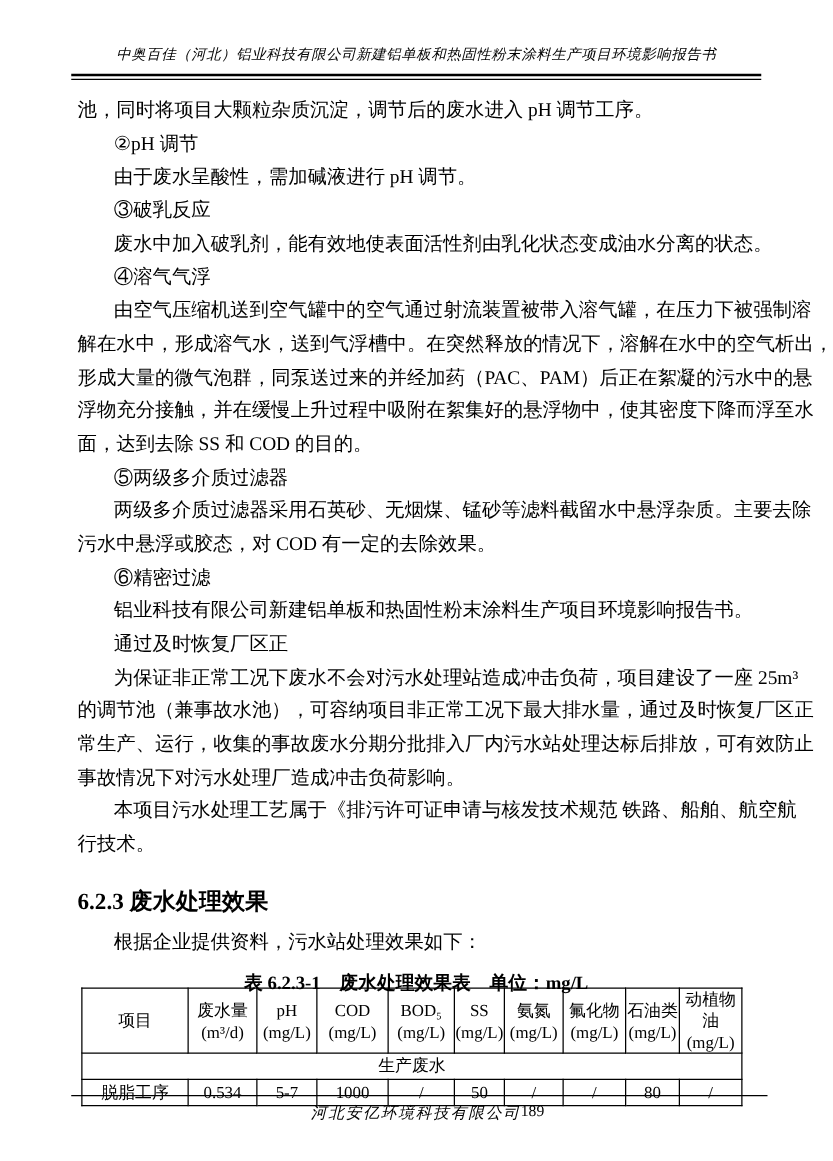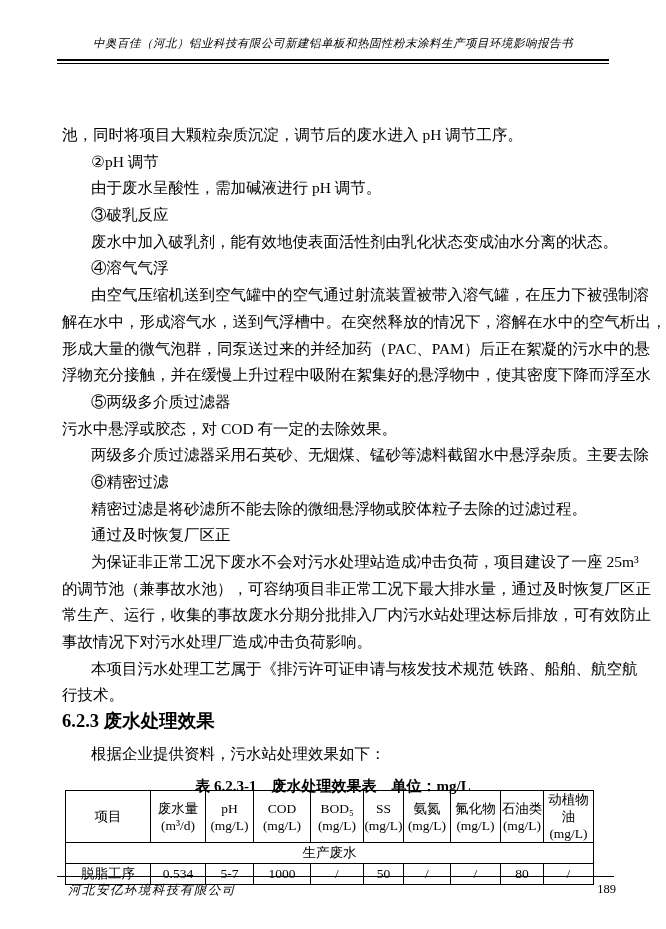--- a/index.html
+++ b/index.html
@@ -8,21 +8,21 @@
     font-family:"Liberation Serif","DejaVu Serif",serif;overflow:hidden;
   }
   .header{
     position:absolute;top:36px;left:57px;right:57px;text-align:center;
     font-size:11.5px;font-style:italic;letter-spacing:.5px;white-space:nowrap;
   }
   .header-rule{
     position:absolute;top:59px;left:57px;right:57px;height:2px;
     border-top:2.5px solid #000;border-bottom:1px solid #000;
   }
-  .body{position:absolute;top:76px;left:62px;width:550px;font-size:15.5px;margin-top:46px;}
+  .body{position:absolute;top:76px;left:62px;width:550px;font-size:15.5px;}
   .line{height:26.7px;line-height:26.7px;white-space:nowrap;}
   .ind{padding-left:29px;}
   .fill{text-align:justify;text-align-last:justify;}
   .section-heading{
     position:absolute;top:708px;left:62px;font-size:18.5px;font-weight:bold;
     white-space:nowrap;
   }
   .intro{
     position:absolute;top:740px;left:62px;width:550px;font-size:15.5px;
     line-height:27px;padding-left:29px;white-space:nowrap;
@@ -41,21 +41,21 @@
     overflow:hidden;
   }
   table.effect thead tr{height:36px;}
   table.effect tbody tr{height:21px;}
   th .cname,th .cunit{display:block;line-height:17px;}
   .footer-rule{
     position:absolute;top:876px;left:57px;right:52px;border-top:1.2px solid #000;
   }
   .footer{
     position:absolute;top:882px;left:68px;right:50px;display:flex;
-    justify-content:space-between;align-items:flex-start;font-size:12.5px;
+    justify-content:center;align-items:flex-start;font-size:12.5px;
   }
   .footer .company{font-style:italic;letter-spacing:1.5px;}
   .footer .pagenum{font-style:normal;}
 </style>
 </head>
 <body>
 
 <div class="page">
 
   <div class="header">中奥百佳（河北）铝业科技有限公司新建铝单板和热固性粉末涂料生产项目环境影响报告书</div>
@@ -65,25 +65,26 @@
     <div class="line">池，同时将项目大颗粒杂质沉淀，调节后的废水进入 pH 调节工序。</div>
     <div class="line ind">②pH 调节</div>
     <div class="line ind">由于废水呈酸性，需加碱液进行 pH 调节。</div>
     <div class="line ind">③破乳反应</div>
     <div class="line ind">废水中加入破乳剂，能有效地使表面活性剂由乳化状态变成油水分离的状态。</div>
     <div class="line ind">④溶气气浮</div>
     <div class="line ind fill">由空气压缩机送到空气罐中的空气通过射流装置被带入溶气罐，在压力下被强制溶</div>
     <div class="line fill">解在水中，形成溶气水，送到气浮槽中。在突然释放的情况下，溶解在水中的空气析出，</div>
     <div class="line fill">形成大量的微气泡群，同泵送过来的并经加药（PAC、PAM）后正在絮凝的污水中的悬</div>
     <div class="line fill">浮物充分接触，并在缓慢上升过程中吸附在絮集好的悬浮物中，使其密度下降而浮至水</div>
+    <div class="line">面，达到去除 SS 和 COD 的目的。</div>
     <div class="line ind">⑤两级多介质过滤器</div>
+    <div class="line ind fill">两级多介质过滤器采用石英砂、无烟煤、锰砂等滤料截留水中悬浮杂质。主要去除</div>
     <div class="line">污水中悬浮或胶态，对 COD 有一定的去除效果。</div>
-    <div class="line ind fill">两级多介质过滤器采用石英砂、无烟煤、锰砂等滤料截留水中悬浮杂质。主要去除</div>
     <div class="line ind">⑥精密过滤</div>
-    <div class="line ind">精密过滤是将砂滤所不能去除的微细悬浮物或胶体粒子去除的过滤过程。</div>
+    <div class="line ind">铝业科技有限公司新建铝单板和热固性粉末涂料生产项目环境影响报告书。</div>
     <div class="line ind">通过及时恢复厂区正</div>
     <div class="line ind fill">为保证非正常工况下废水不会对污水处理站造成冲击负荷，项目建设了一座 25m³</div>
     <div class="line fill">的调节池（兼事故水池），可容纳项目非正常工况下最大排水量，通过及时恢复厂区正</div>
     <div class="line fill">常生产、运行，收集的事故废水分期分批排入厂内污水站处理达标后排放，可有效防止</div>
     <div class="line">事故情况下对污水处理厂造成冲击负荷影响。</div>
     <div class="line ind fill">本项目污水处理工艺属于《排污许可证申请与核发技术规范 铁路、船舶、航空航</div>
     <div class="line">行技术。</div>
   </div>
 
   <div class="section-heading">6.2.3 废水处理效果</div>

